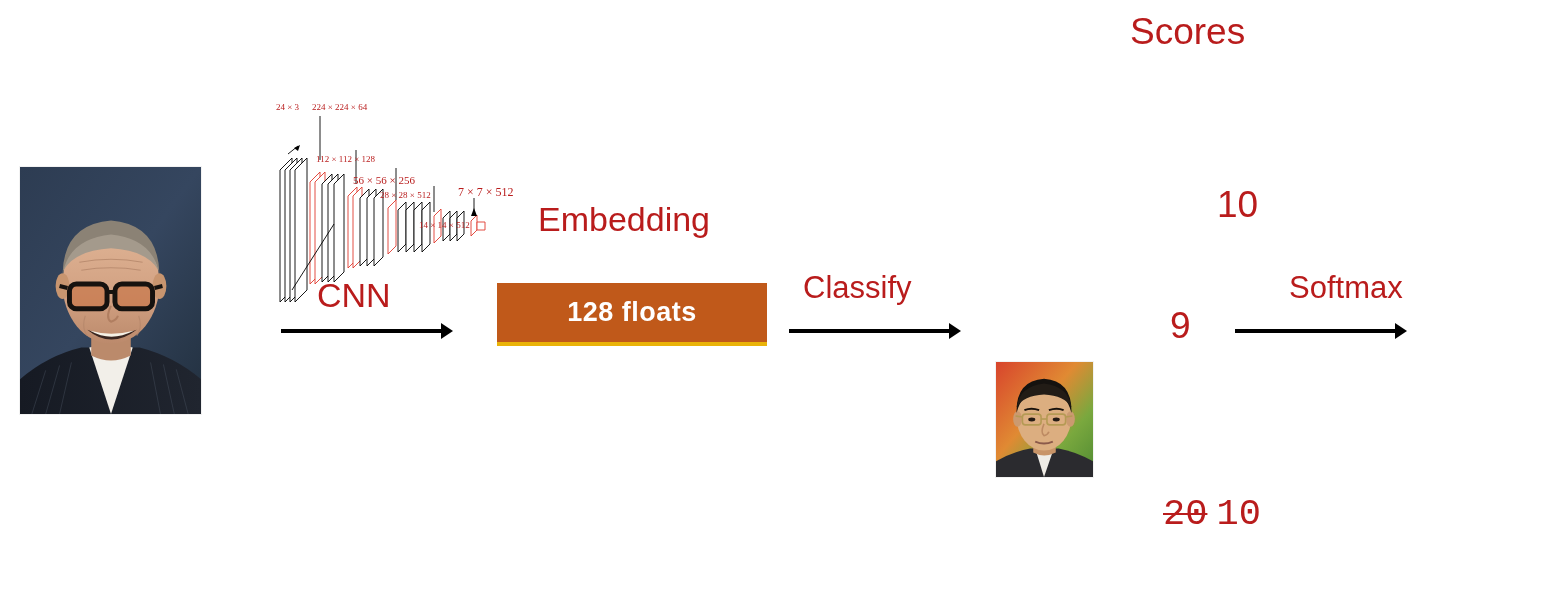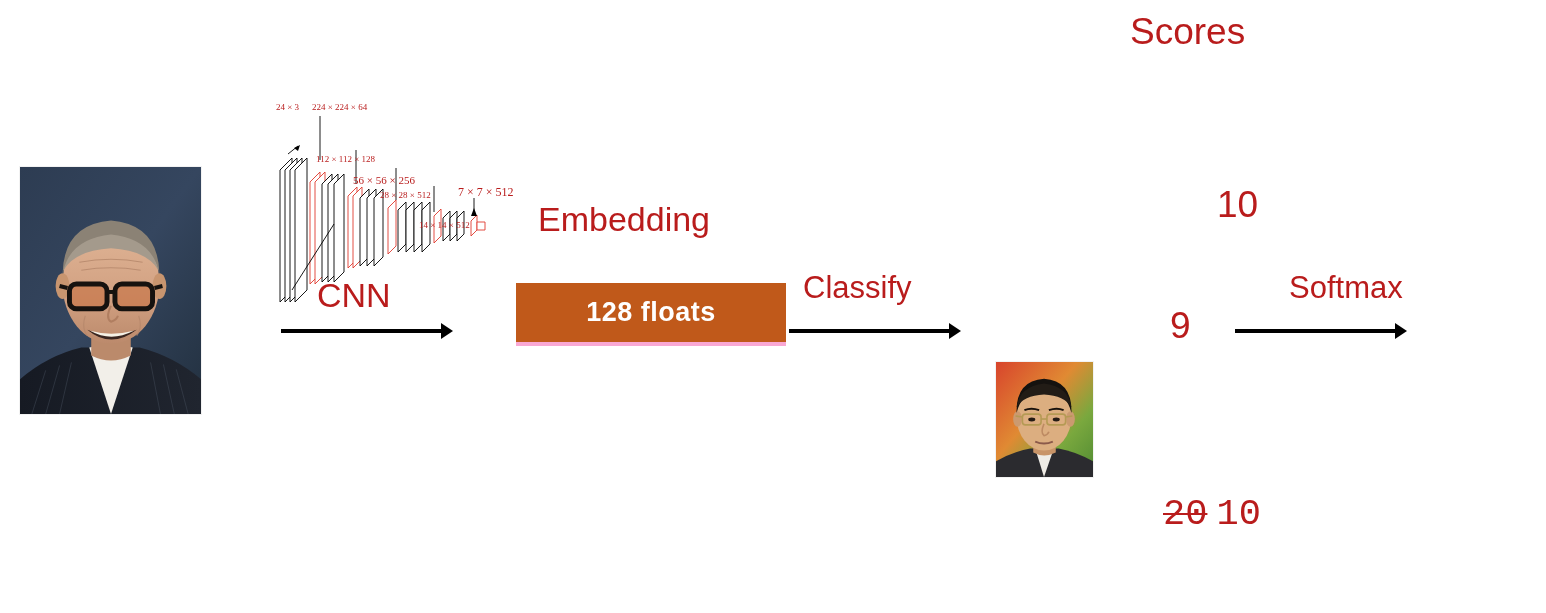--- a/index.html
+++ b/index.html
@@ -40,22 +40,21 @@
   
   .embed-box {
     box-sizing: border-box;
     display: flex;
     align-items: center;
     justify-content: center;
     color: #ffffff;
     font-weight: bold;
     font-size: 27px;
     letter-spacing: 0.5px;
-    border-bottom: 4px solid #f9a8d4;
-    margin-left: 19px;
+    border-bottom: 4px solid #eab308;
   }
 
   
   .photo {
     box-sizing: border-box;
     overflow: hidden;
     position: relative;
     background: #cccccc;
   }
   .photo svg { display: block; width: 100%; height: 100%; }

